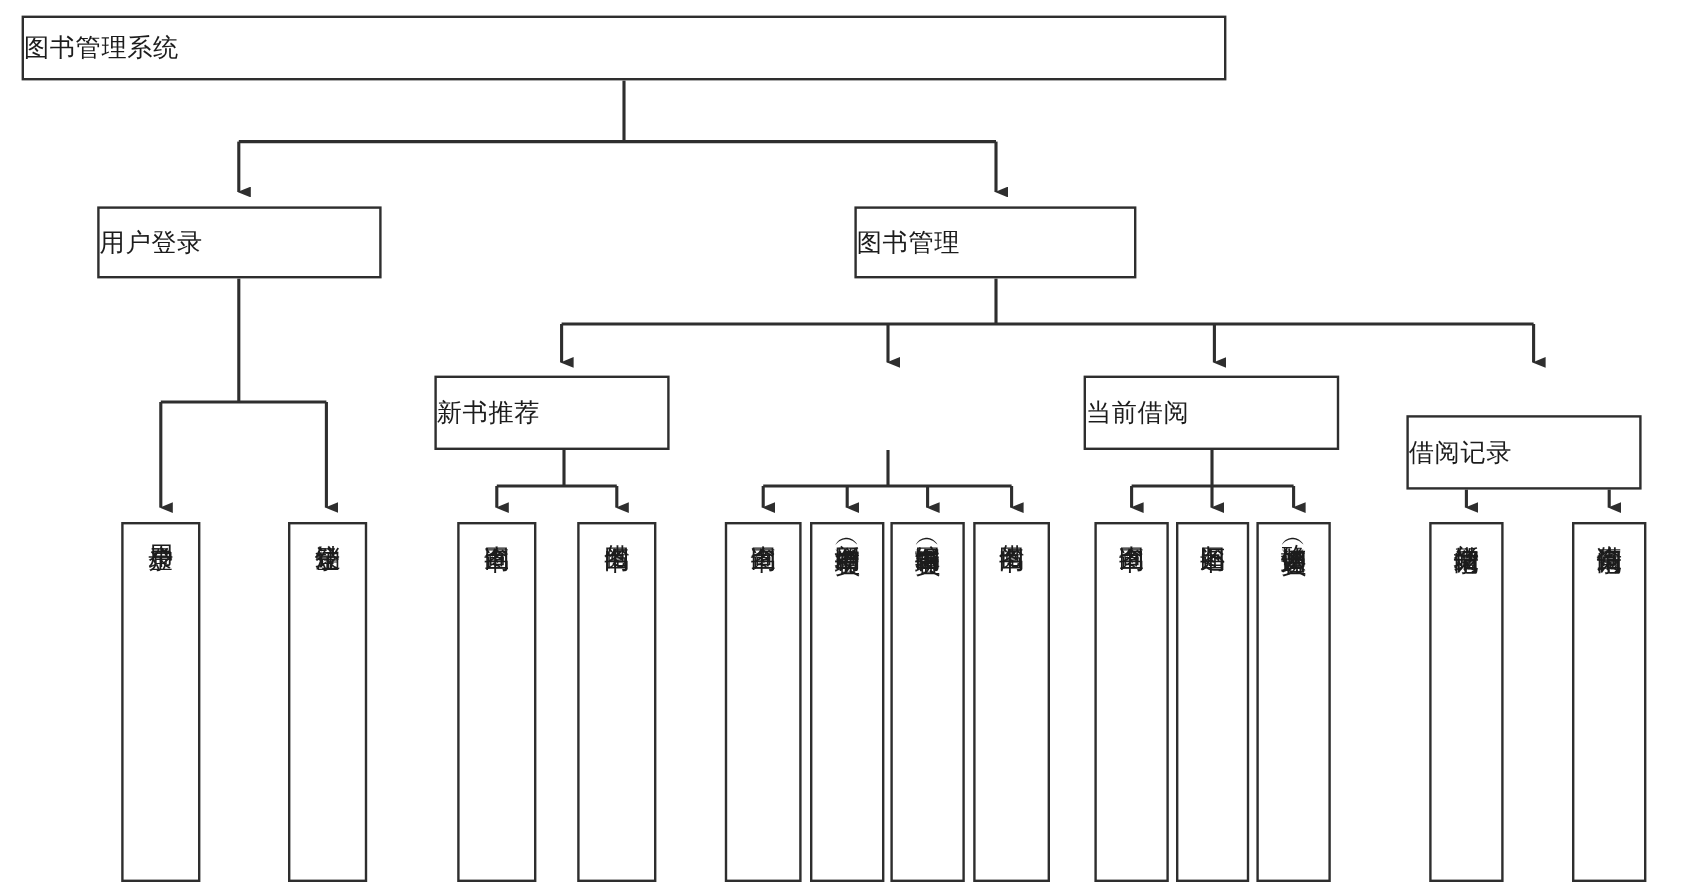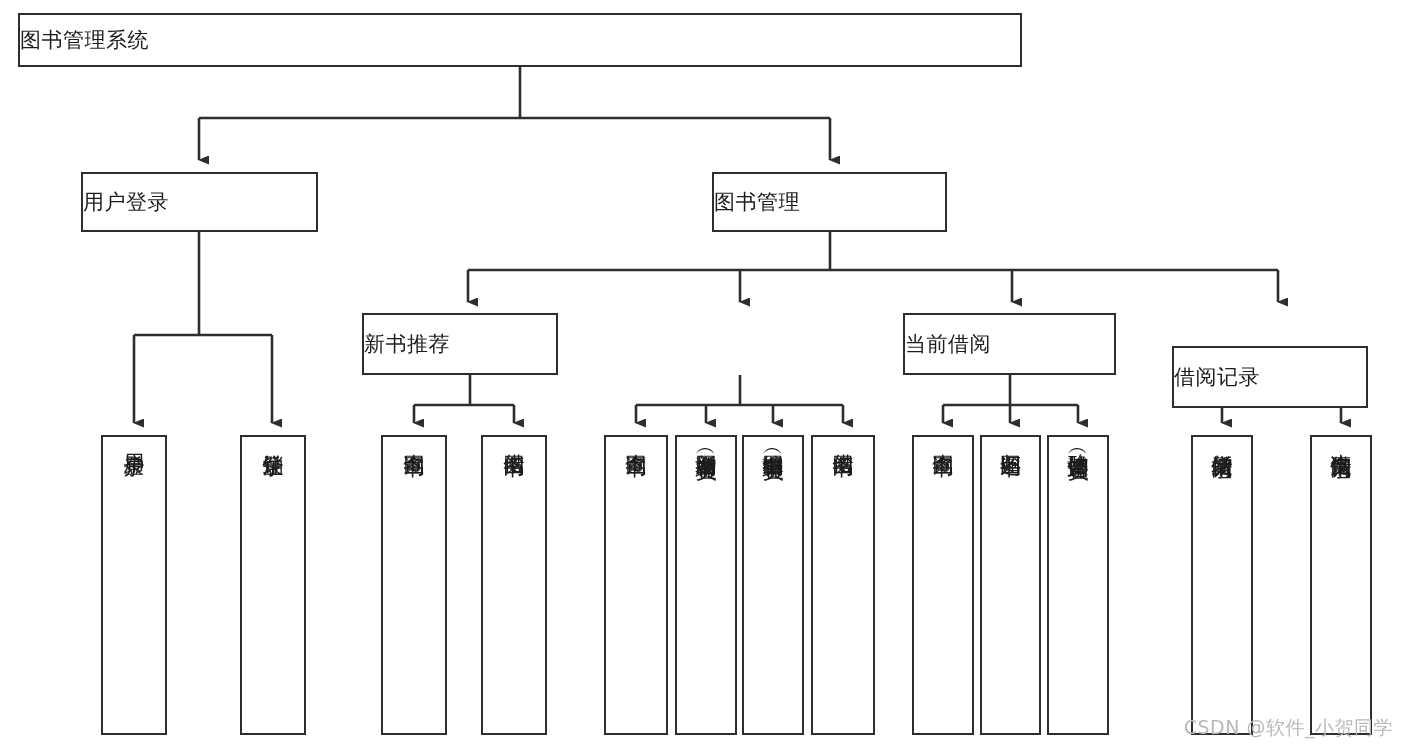--- a/index.html
+++ b/index.html
@@ -174,15 +174,14 @@
   <div class="node-box vert" style="left:1047px; top:435px; width:62px; height:300px;">
     <span class="node-label">确认归还（管理员）</span>
   </div>
   <div class="node-box vert" style="left:1191px; top:435px; width:62px; height:300px;">
     <span class="node-label">新增借阅记录</span>
   </div>
   <div class="node-box vert" style="left:1310px; top:435px; width:62px; height:300px;">
     <span class="node-label">查询借阅记录</span>
   </div>
 
-  <div class="watermark">CSDN @软件_小贺同学</div>
 
 </div>
 
 </body></html>

